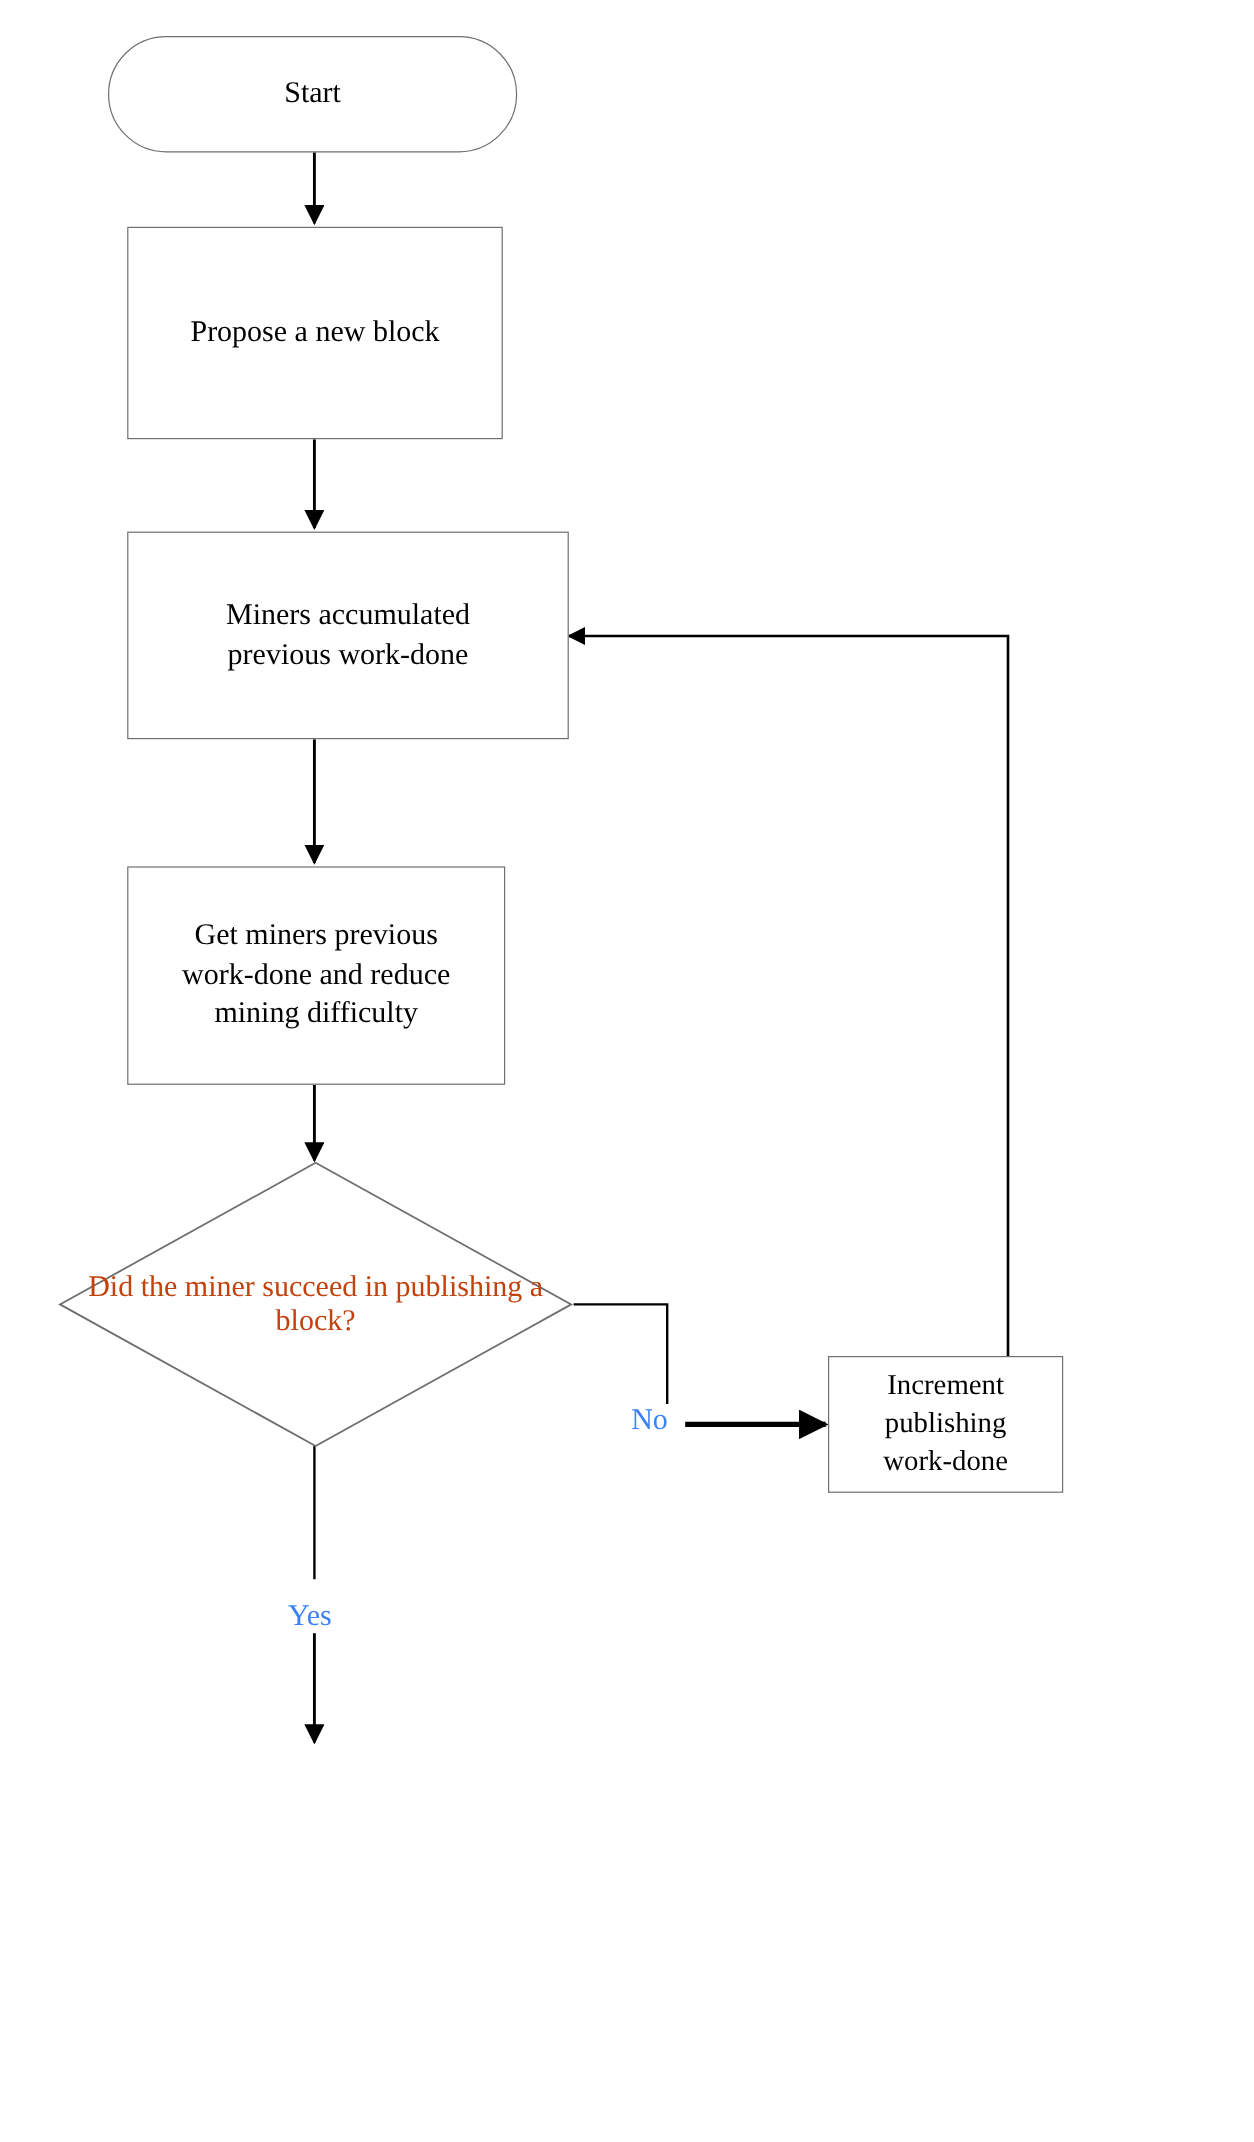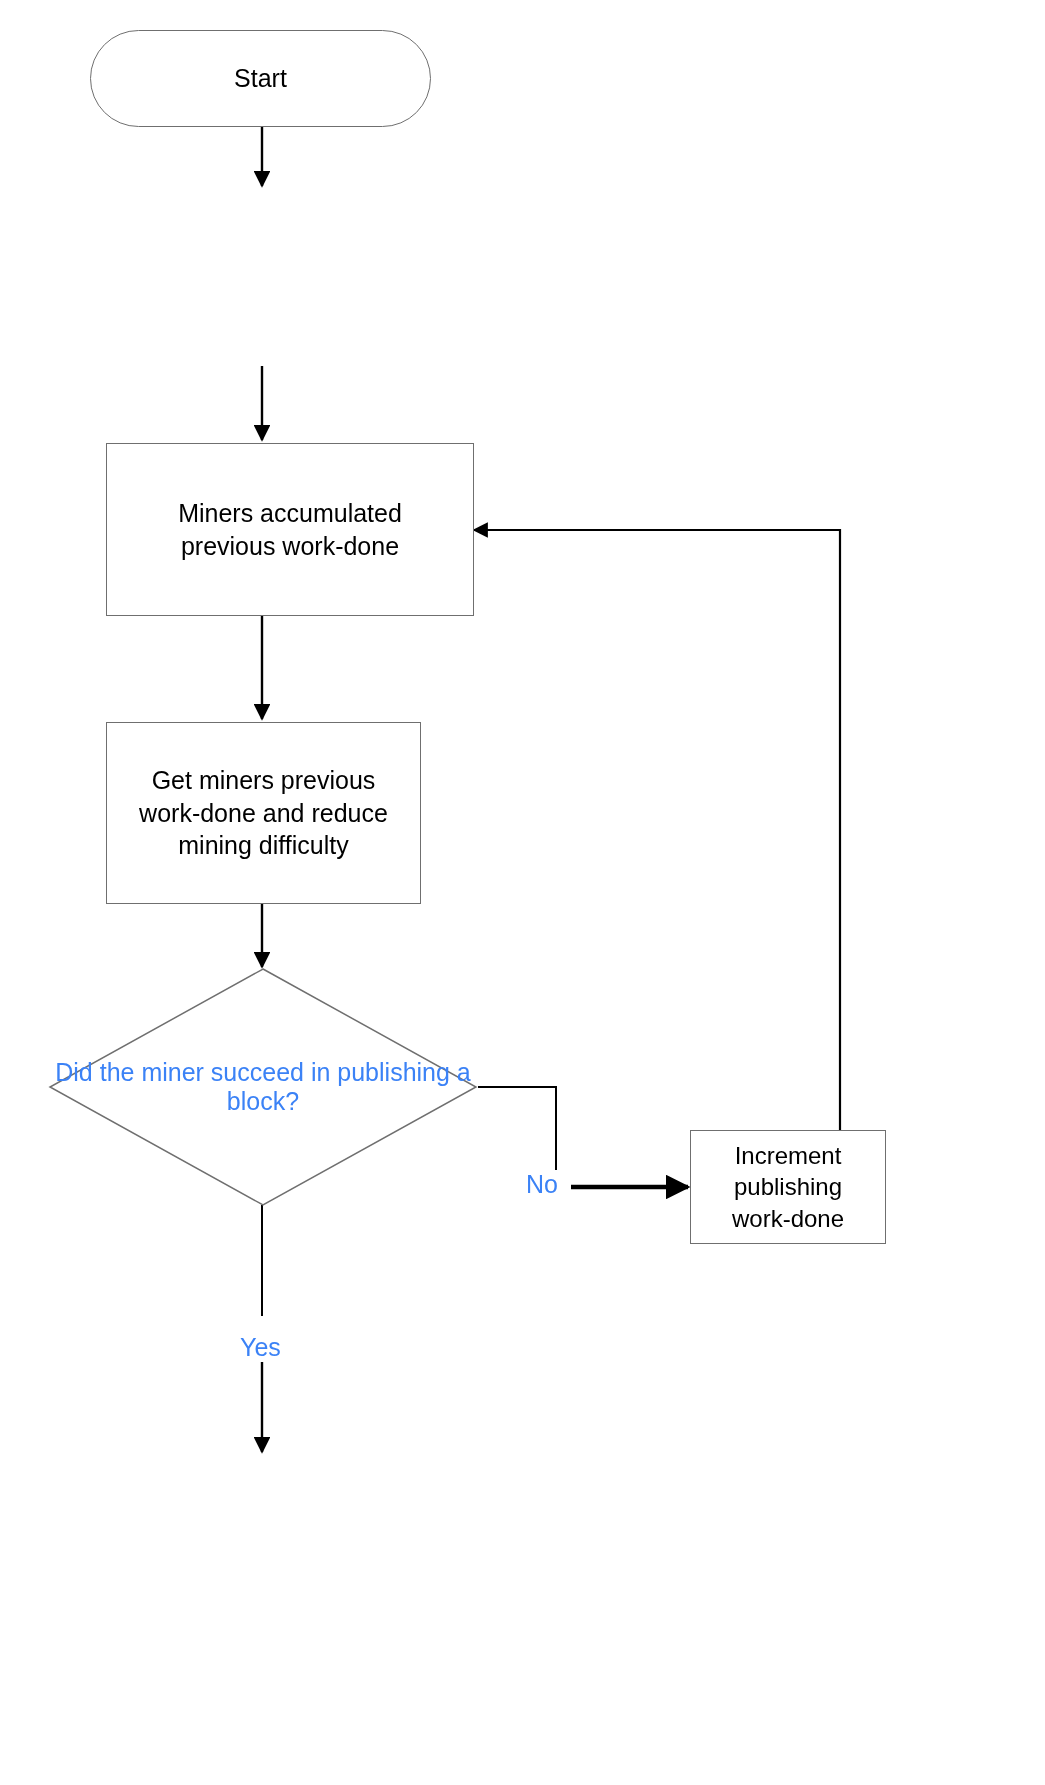--- a/index.html
+++ b/index.html
@@ -6,21 +6,21 @@
   html, body {
     margin: 0;
     padding: 0;
     background: #ffffff;
   }
   #canvas {
     position: relative;
     width: 1045px;
     height: 1785px;
     background: #ffffff;
-    font-family: Liberation Sans, sans-serif;
+    font-family: Liberation Serif, serif;
     overflow: hidden;
   }
   svg.edges {
     position: absolute;
     left: 0;
     top: 0;
     width: 1045px;
     height: 1785px;
     pointer-events: none;
   }
@@ -63,21 +63,21 @@
     position: absolute;
     left: 0;
     top: 0;
     width: 100%;
     height: 100%;
     display: flex;
     align-items: center;
     justify-content: center;
     text-align: center;
     font-size: 25px;
-    color: #3b82f6;
+    color: #c2410c;
   }
   .edge-label {
     position: absolute;
     font-size: 25px;
     color: #3b82f6;
     background: #ffffff;
     padding: 0 2px;
     white-space: nowrap;
   }
 </style>
@@ -111,20 +111,23 @@
     <path d="M 840 1130 L 840 530 L 474 530" fill="none" stroke="#000000" stroke-width="2.2" marker-end="url(#arrow)"></path>
 
     <path d="M 262 1205 L 262 1316" fill="none" stroke="#000000" stroke-width="2.0"></path>
     <line x1="262" y1="1358" x2="262" y2="1452" stroke="#000000" stroke-width="2.4" marker-end="url(#arrow)"></line>
   </svg>
 
   <div class="node terminator" style="left:90px; top:30px; width:341px; height:97px;">
     <span class="label">Start</span>
   </div>
 
+  <div class="node process" style="left:106px; top:189px; width:313px; height:177px;">
+    <span class="label">Propose a new block</span>
+  </div>
 
   <div class="node process" style="left:106px; top:443px; width:368px; height:173px;">
     <span class="label">Miners accumulated
 previous work-done</span>
   </div>
 
   <div class="node process" style="left:106px; top:722px; width:315px; height:182px;">
     <span class="label">Get miners previous
 work-done and  reduce
 mining difficulty</span>

